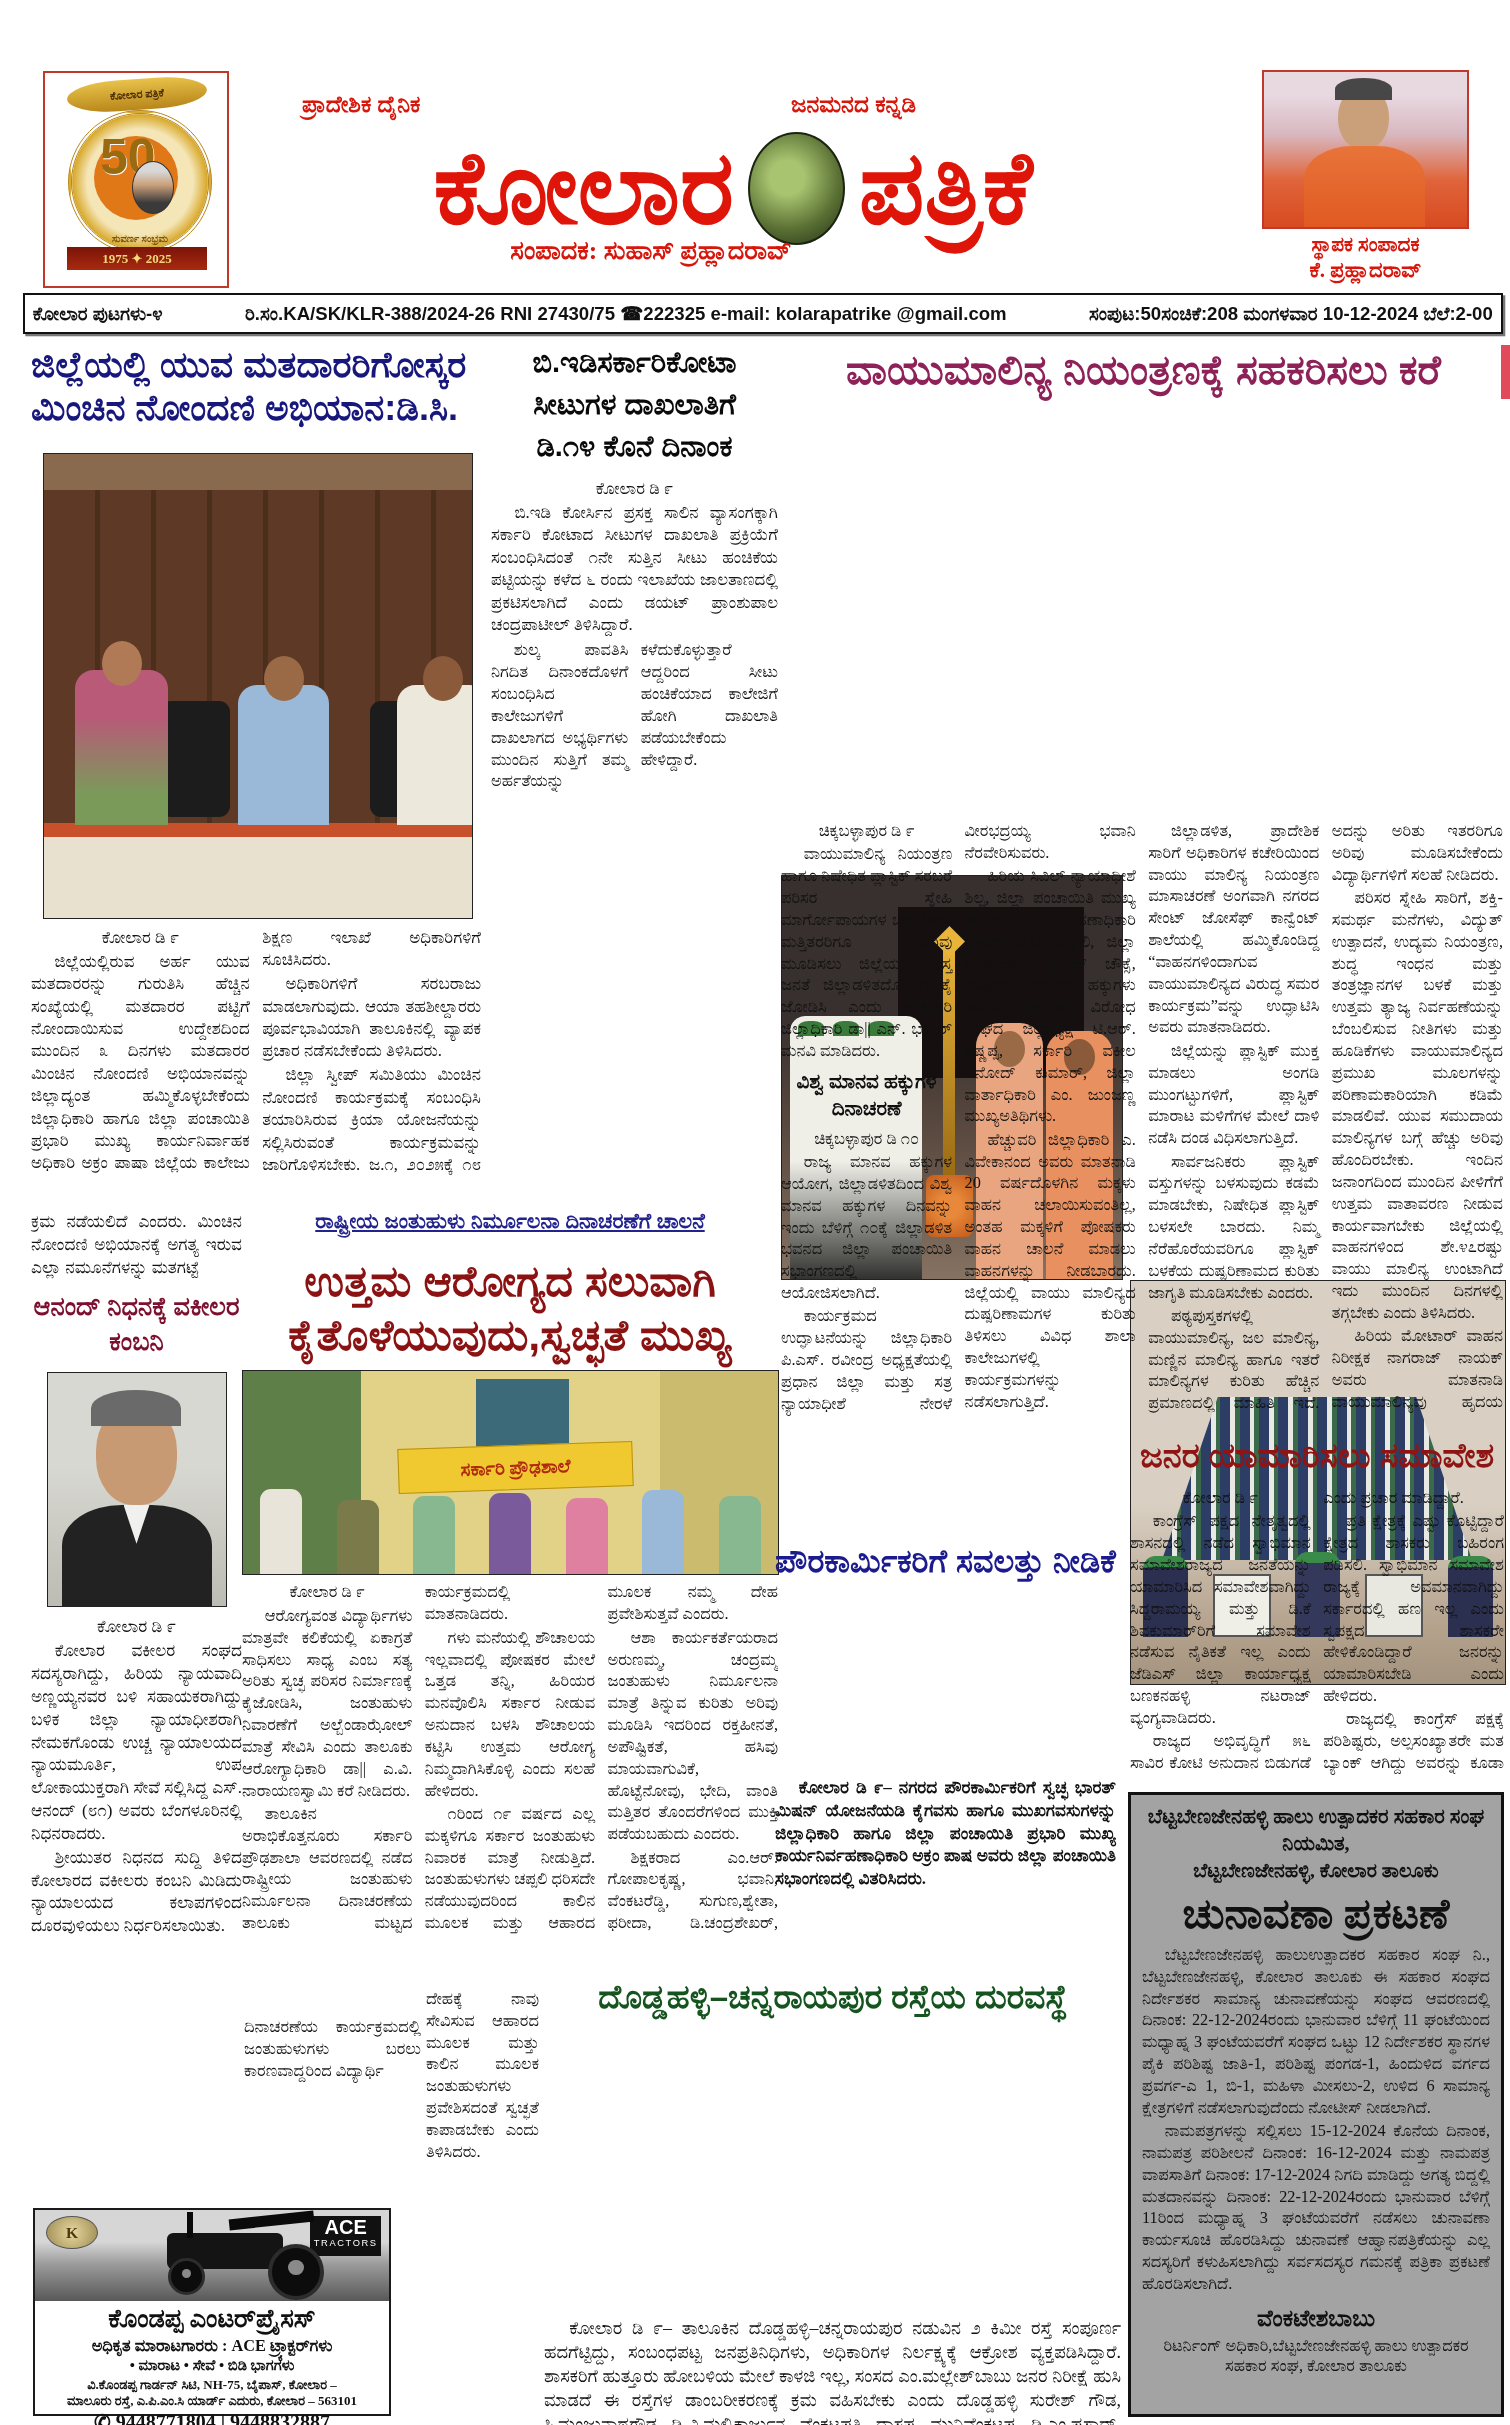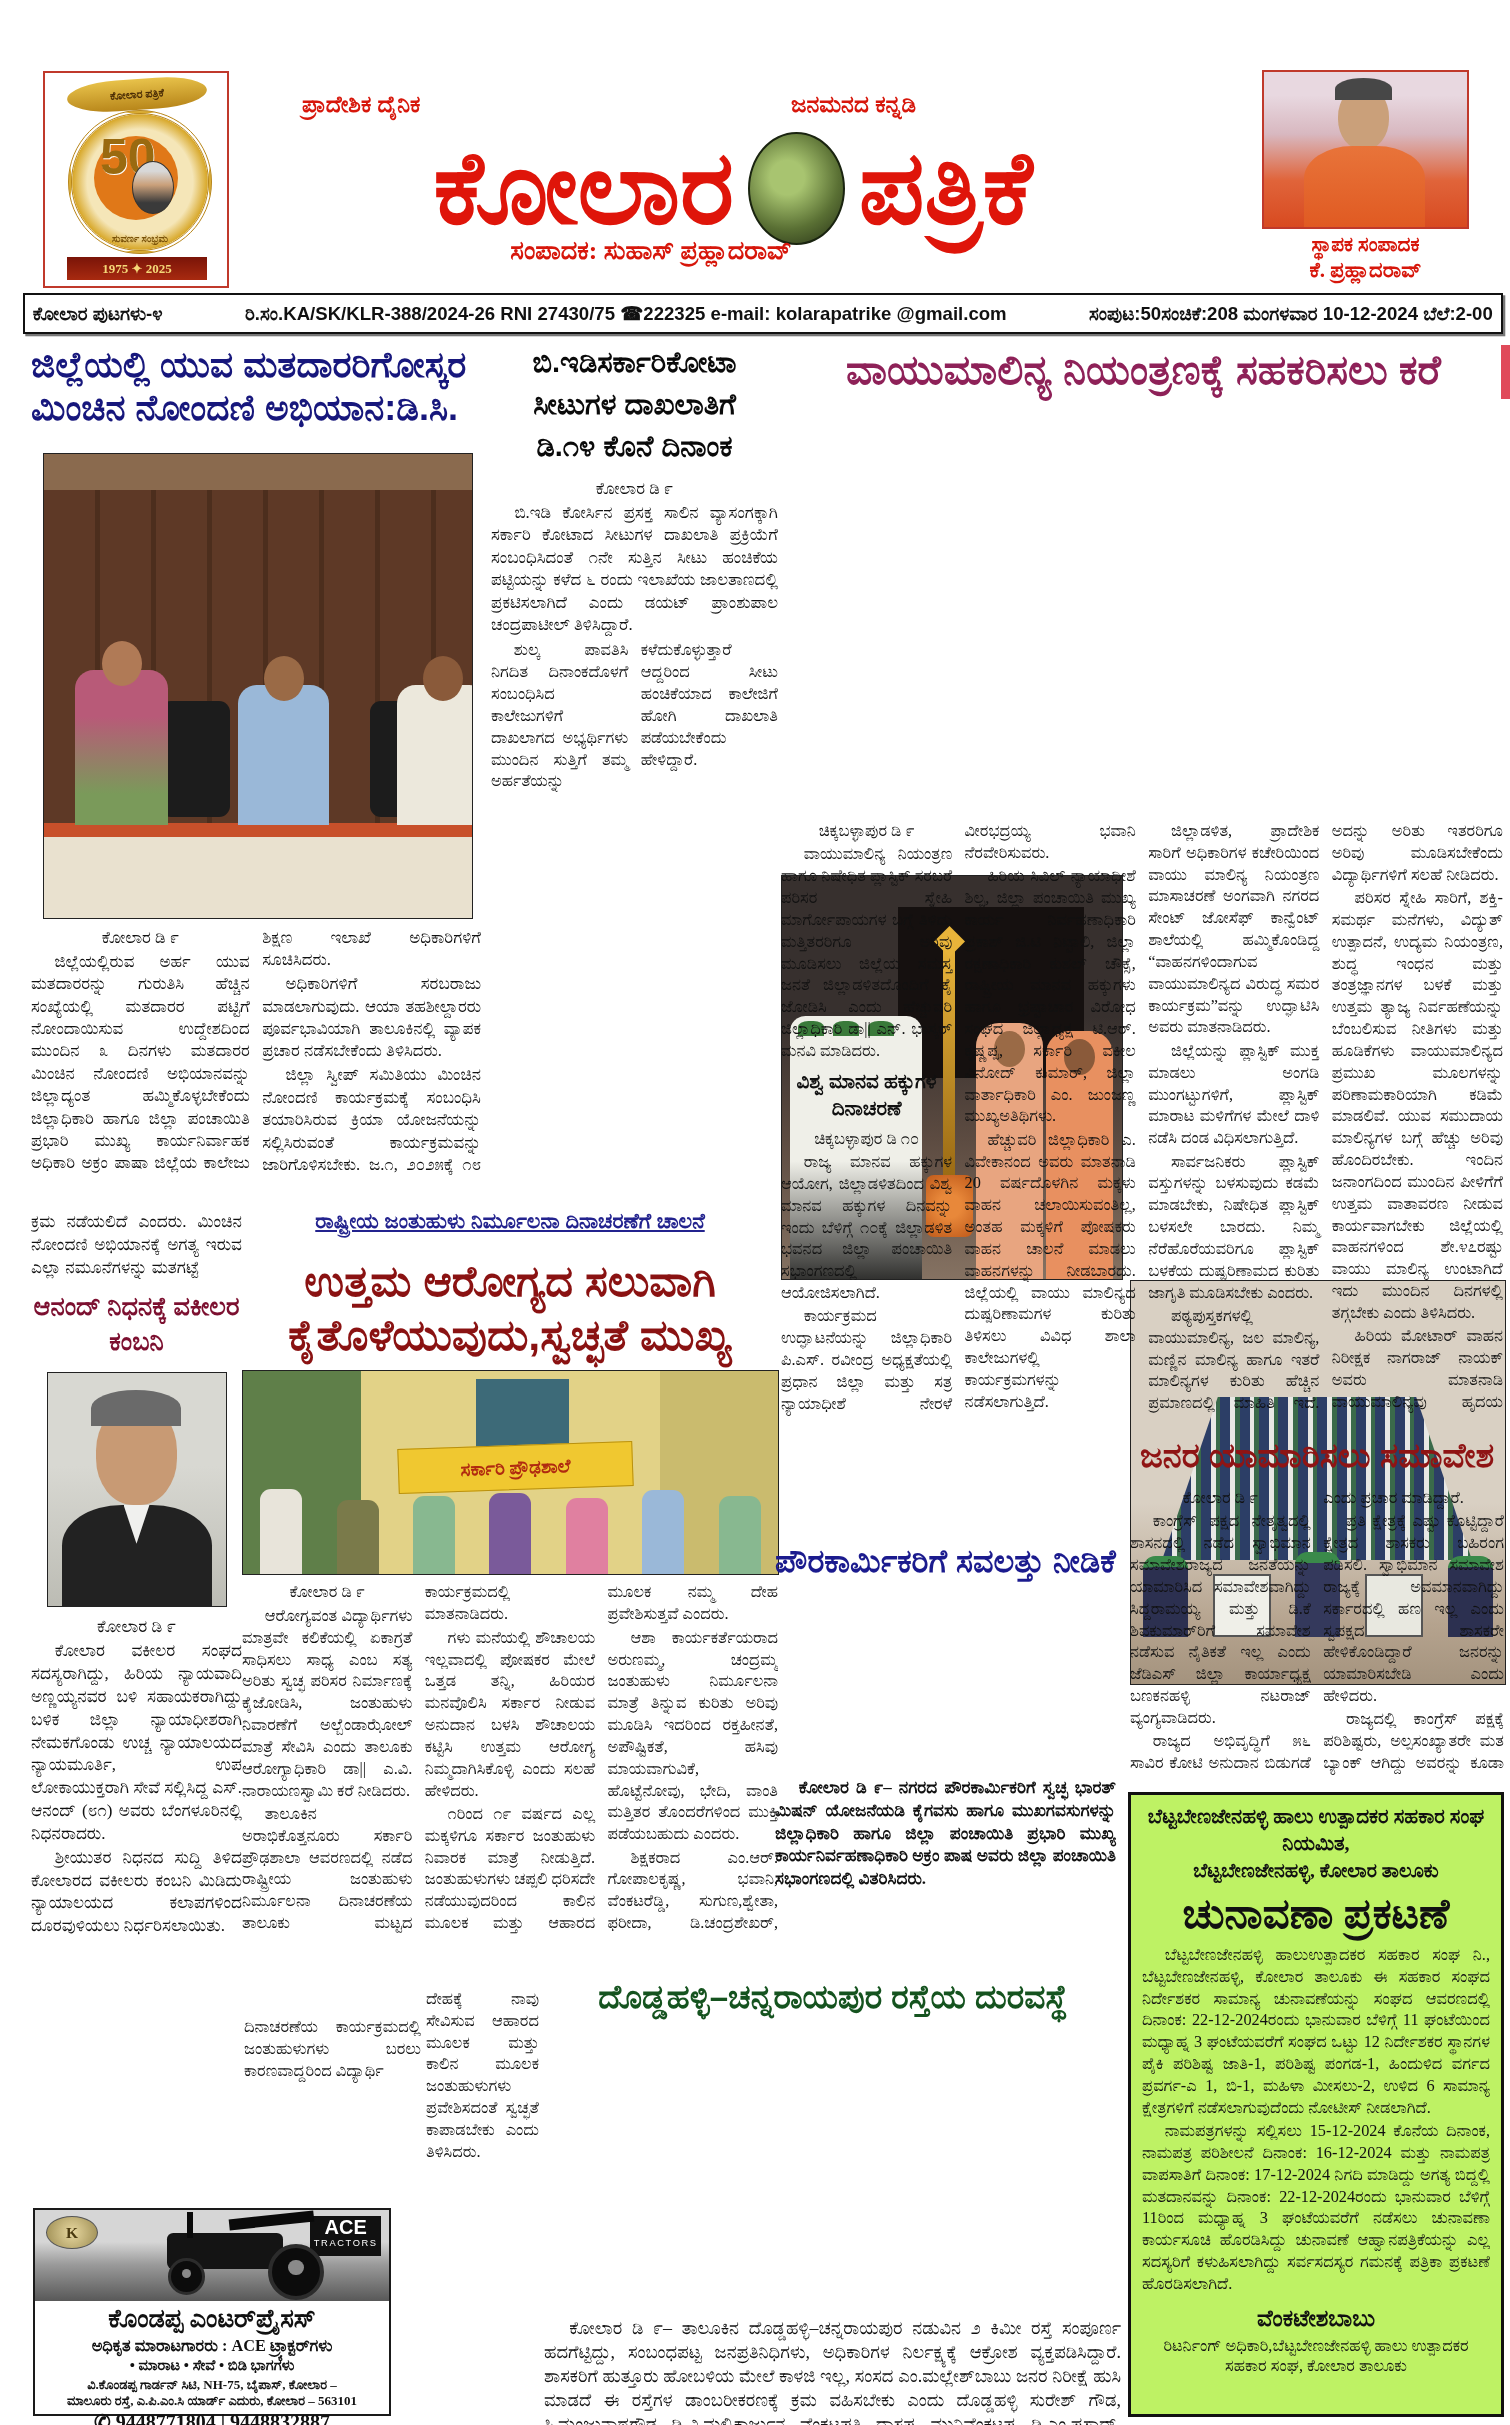--- a/index.html
+++ b/index.html
@@ -25,21 +25,21 @@
 <div id="page">
 
   <div class="abs" style="left:43px;top:71px;width:182px;height:213px;border:2.3px solid #c0392b;background:#fff;">
     <div class="abs" style="left:22px;top:6.2px;width:140px;height:31px;background:linear-gradient(180deg,#e8c24a,#b8861a);border-radius:50%/70%;transform:rotate(-4deg);color:#4a2c05;font-size:11px;font-weight:bold;text-align:center;line-height:31px;">ಕೋಲಾರ ಪತ್ರಿಕೆ</div>
     <div class="abs" style="left:23px;top:37px;width:136px;height:136px;border-radius:50%;background:radial-gradient(circle,#f5e6b8 55%,#d8a82a 70%,#fff 71%);border:4.7px double #b8861a;">
       <div class="abs" style="left:22px;top:22px;width:84px;height:84px;border-radius:50%;background:#e07818;"></div>
       <div class="abs" style="left:28px;top:14px;width:100%;font-family:'Liberation Sans',sans-serif;font-size:50px;font-weight:bold;color:#9a6a10;text-shadow:0.8px 0.8px 0 #fff;">50</div>
       <div class="abs" style="left:60px;top:47px;width:40px;height:51px;border-radius:50%;background:linear-gradient(180deg,#d8d8d8 18%,#caa07a 45%,#3a3a3a 80%);border:1.6px solid #333;"></div>
       <div class="abs" style="left:0;bottom:4.7px;width:100%;text-align:center;font-size:10px;font-weight:bold;color:#7a5208;">ಸುವರ್ಣ ಸಂಭ್ರಮ</div>
     </div>
-    <div class="abs" style="left:22px;bottom:6px;width:140px;height:23px;background:linear-gradient(180deg,#7a1408,#a82a10);color:#f5d878;font-size:13px;font-weight:bold;text-align:center;line-height:23px;">1975 ✦ 2025</div>
+    <div class="abs" style="left:22px;bottom:16px;width:140px;height:23px;background:linear-gradient(180deg,#7a1408,#a82a10);color:#f5d878;font-size:13px;font-weight:bold;text-align:center;line-height:23px;">1975 ✦ 2025</div>
   </div>
 
   <div class="abs hl red" style="left:302px;top:91px;width:233px;font-size:23px;">ಪ್ರಾದೇಶಿಕ ದೈನಿಕ</div>
   <div class="abs hl red" style="left:791px;top:91px;width:233px;font-size:23px;">ಜನಮನದ ಕನ್ನಡಿ</div>
 
   <div class="abs" style="left:225px;top:115px;width:1016px;height:147px;display:flex;align-items:center;justify-content:center;gap:14px;">
     <span style="font-size:102px;font-weight:bold;color:#df150a;line-height:1;">ಕೋಲಾರ</span>
     <span style="width:93px;height:109px;border-radius:50%;background:radial-gradient(circle at 40% 40%,#a8c470 20%,#5a7034 60%,#232d14 100%);border:2.3px solid #1a2410;display:inline-block;"></span>
     <span style="font-size:102px;font-weight:bold;color:#df150a;line-height:1;">ಪತ್ರಿಕೆ</span>
   </div>
@@ -217,21 +217,21 @@
 
   <div class="abs hl ctr" style="left:1130px;top:1436px;width:374px;font-size:34px;color:#8f1414;white-space:nowrap;">ಜನರ ಯಾಮಾರಿಸಲು ಸಮಾವೇಶ</div>
   <div class="abs body-txt cols2 overflow-clip" style="left:1130px;top:1487px;width:374px;height:296px;font-size:16.3px;">
     <p class="dateline">ಕೋಲಾರ ಡಿ ೯</p>
     <p>ಕಾಂಗ್ರೆಸ್ ಪಕ್ಷದ ನೇತೃತ್ವದಲ್ಲಿ ಶಾಸನದಲ್ಲಿ ನಡೆದ ಸ್ವಾಭಿಮಾನ ಸಮಾವೇಶರಾಜ್ಯದ ಜನತೆಯನ್ನು ಯಾಮಾರಿಸಿದ ಸಮಾವೇಶವಾಗಿದ್ದು ಸಿದ್ದರಾಮಯ್ಯ ಮತ್ತು ಡಿ.ಕೆ ಶಿವಕುಮಾರ್‌ರಿಗೆ ಸಮಾವೇಶ ನಡೆಸುವ ನೈತಿಕತೆ ಇಲ್ಲ ಎಂದು ಜೆಡಿಎಸ್ ಜಿಲ್ಲಾ ಕಾರ್ಯಾಧ್ಯಕ್ಷ ಬಣಕನಹಳ್ಳಿ ನಟರಾಜ್ ವ್ಯಂಗ್ಯವಾಡಿದರು.</p>
     <p>ರಾಜ್ಯದ ಅಭಿವೃದ್ಧಿಗೆ ೫೬ ಸಾವಿರ ಕೋಟಿ ಅನುದಾನ ಬಿಡುಗಡೆ ಎಂದು ಪ್ರಚಾರ ಮಾಡಿದ್ದಾರೆ.</p>
     <p>ಪ್ರತಿ ಕ್ಷೇತ್ರಕ್ಕೆ ಎಷ್ಟು ಕೊಟ್ಟಿದ್ದಾರೆ ಕ್ಷೇತ್ರದ ಶಾಸಕರು ಬಹಿರಂಗ ಪಡಿಸಲಿ. ಸ್ವಾಭಿಮಾನ ಸಮಾವೇಶ ರಾಜ್ಯಕ್ಕೆ ಅವಮಾನವಾಗಿದ್ದು ಸರ್ಕಾರದಲ್ಲಿ ಹಣ ಇಲ್ಲ ಎಂದು ಸ್ವಪಕ್ಷದ ಶಾಸಕರೇ ಹೇಳಿಕೊಂಡಿದ್ದಾರೆ ಜನರನ್ನು ಯಾಮಾರಿಸಬೇಡಿ ಎಂದು ಹೇಳಿದರು.</p>
     <p>ರಾಜ್ಯದಲ್ಲಿ ಕಾಂಗ್ರೆಸ್ ಪಕ್ಷಕ್ಕೆ ಪರಿಶಿಷ್ಟರು, ಅಲ್ಪಸಂಖ್ಯಾತರೇ ಮತ ಬ್ಯಾಂಕ್ ಆಗಿದ್ದು ಅವರನ್ನು ಕೂಡಾ ವಂಚಿಸುವ ಬದಲು ಅಧಿಕಾರವನ್ನು ಹಂಚಲು ಮುಂದಾಗಲಿ ಎಂದು ಆಗ್ರಹಿಸಿದ್ದಾರೆ.</p>
   </div>
 
-  <div class="abs" style="left:1128px;top:1792px;width:376px;height:625px;border:3.1px solid #111;background:#bef264;padding:7.8px 11px;box-sizing:border-box;">
+  <div class="abs" style="left:1128px;top:1792px;width:376px;height:625px;border:3.1px solid #111;background:#a3a3a3;padding:7.8px 11px;box-sizing:border-box;">
     <div class="ctr b" style="font-size:20px;line-height:1.35;">ಬೆಟ್ಟಬೇಣಜೇನಹಳ್ಳಿ ಹಾಲು ಉತ್ಪಾದಕರ ಸಹಕಾರ ಸಂಘ ನಿಯಮಿತ,</div>
     <div class="ctr b" style="font-size:19.4px;margin-top:3.1px;">ಬೆಟ್ಟಬೇಣಜೇನಹಳ್ಳಿ, ಕೋಲಾರ ತಾಲೂಕು</div>
     <div class="ctr b" style="font-size:42px;margin:7.8px 0 6.2px;">ಚುನಾವಣಾ ಪ್ರಕಟಣೆ</div>
     <div class="body-txt" style="font-size:16.3px;">
       <p>ಬೆಟ್ಟಬೇಣಜೇನಹಳ್ಳಿ ಹಾಲುಉತ್ಪಾದಕರ ಸಹಕಾರ ಸಂಘ ನಿ., ಬೆಟ್ಟಬೇಣಜೇನಹಳ್ಳಿ, ಕೋಲಾರ ತಾಲೂಕು ಈ ಸಹಕಾರ ಸಂಘದ ನಿರ್ದೇಶಕರ ಸಾಮಾನ್ಯ ಚುನಾವಣೆಯನ್ನು ಸಂಘದ ಆವರಣದಲ್ಲಿ ದಿನಾಂಕ: 22-12-2024ರಂದು ಭಾನುವಾರ ಬೆಳಿಗ್ಗೆ 11 ಘಂಟೆಯಿಂದ ಮಧ್ಯಾಹ್ನ 3 ಘಂಟೆಯವರೆಗೆ ಸಂಘದ ಒಟ್ಟು 12 ನಿರ್ದೇಶಕರ ಸ್ಥಾನಗಳ ಪೈಕಿ ಪರಿಶಿಷ್ಟ ಜಾತಿ-1, ಪರಿಶಿಷ್ಟ ಪಂಗಡ-1, ಹಿಂದುಳಿದ ವರ್ಗದ ಪ್ರವರ್ಗ-ಎ 1, ಬಿ-1, ಮಹಿಳಾ ಮೀಸಲು-2, ಉಳಿದ 6 ಸಾಮಾನ್ಯ ಕ್ಷೇತ್ರಗಳಿಗೆ ನಡೆಸಲಾಗುವುದೆಂದು ನೋಟೀಸ್ ನೀಡಲಾಗಿದೆ.</p>
       <p>ನಾಮಪತ್ರಗಳನ್ನು ಸಲ್ಲಿಸಲು 15-12-2024 ಕೊನೆಯ ದಿನಾಂಕ, ನಾಮಪತ್ರ ಪರಿಶೀಲನೆ ದಿನಾಂಕ: 16-12-2024 ಮತ್ತು ನಾಮಪತ್ರ ವಾಪಸಾತಿಗೆ ದಿನಾಂಕ: 17-12-2024 ನಿಗದಿ ಮಾಡಿದ್ದು ಅಗತ್ಯ ಬಿದ್ದಲ್ಲಿ ಮತದಾನವನ್ನು ದಿನಾಂಕ: 22-12-2024ರಂದು ಭಾನುವಾರ ಬೆಳಿಗ್ಗೆ 11ರಿಂದ ಮಧ್ಯಾಹ್ನ 3 ಘಂಟೆಯವರೆಗೆ ನಡೆಸಲು ಚುನಾವಣಾ ಕಾರ್ಯಸೂಚಿ ಹೊರಡಿಸಿದ್ದು ಚುನಾವಣೆ ಆಹ್ವಾನಪತ್ರಿಕೆಯನ್ನು ಎಲ್ಲ ಸದಸ್ಯರಿಗೆ ಕಳುಹಿಸಲಾಗಿದ್ದು ಸರ್ವಸದಸ್ಯರ ಗಮನಕ್ಕೆ ಪತ್ರಿಕಾ ಪ್ರಕಟಣೆ ಹೊರಡಿಸಲಾಗಿದೆ.</p>
     </div>
     <div class="ctr b" style="font-size:23px;margin-top:11px;">ವೆಂಕಟೇಶಬಾಬು</div>
     <div class="ctr" style="font-size:16.3px;margin-top:4.7px;">ರಿಟರ್ನಿಂಗ್ ಅಧಿಕಾರಿ,ಬೆಟ್ಟಬೇಣಜೇನಹಳ್ಳಿ ಹಾಲು ಉತ್ಪಾದಕರ</div>
     <div class="ctr" style="font-size:16.3px;">ಸಹಕಾರ ಸಂಘ, ಕೋಲಾರ ತಾಲೂಕು</div>

